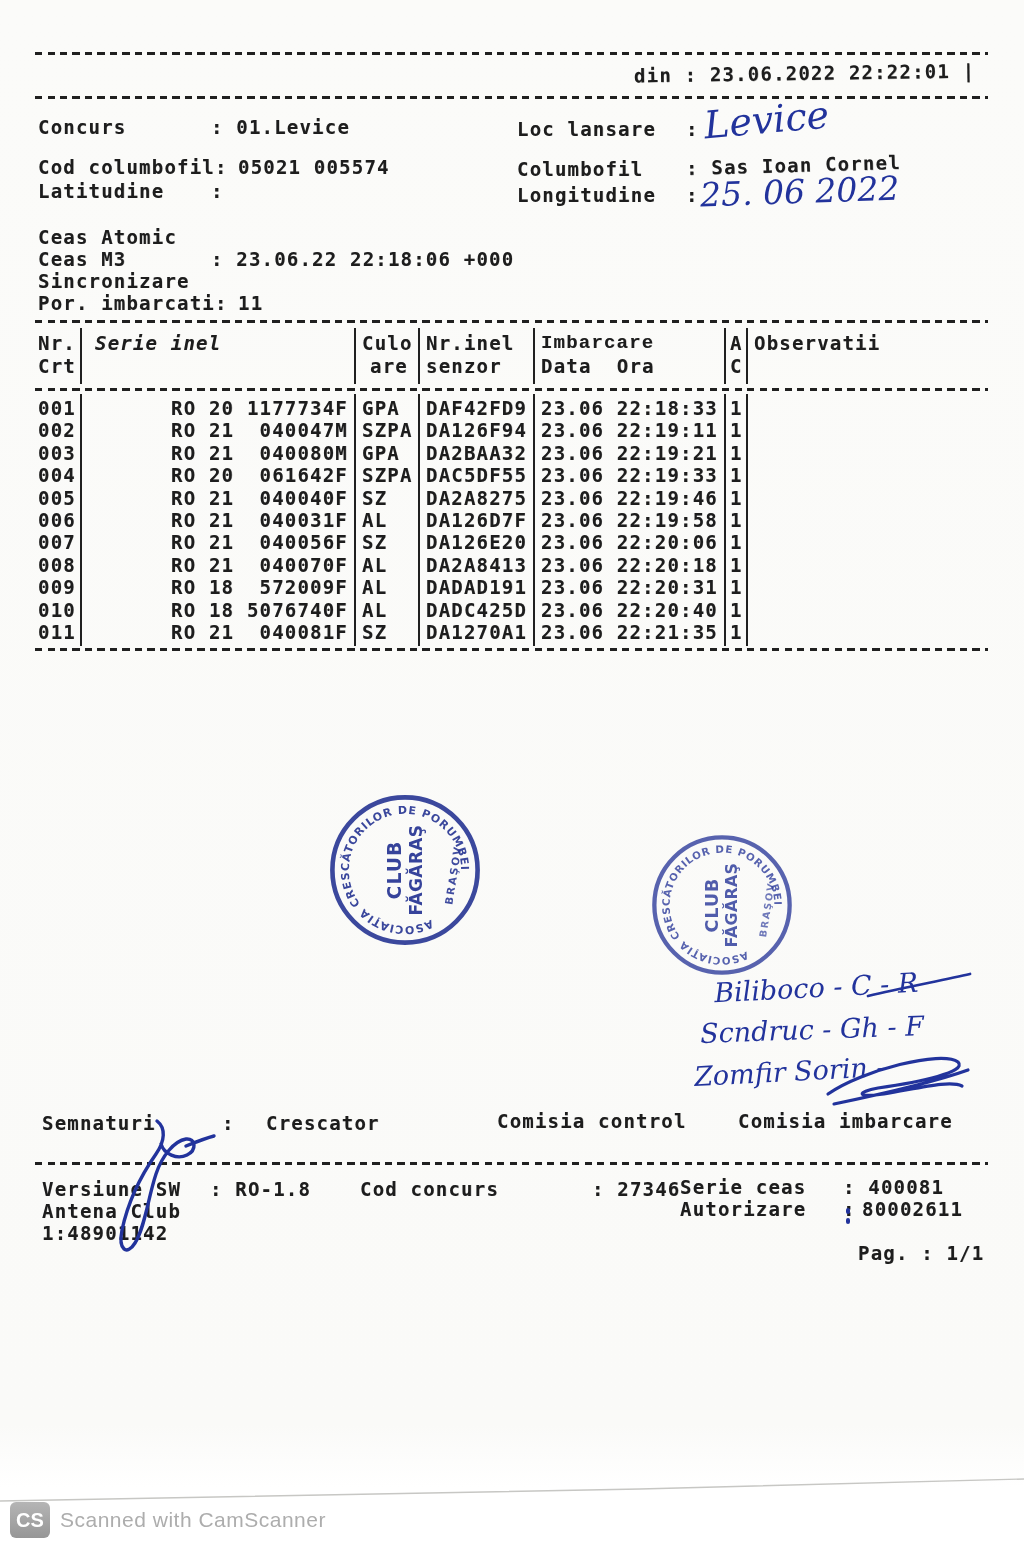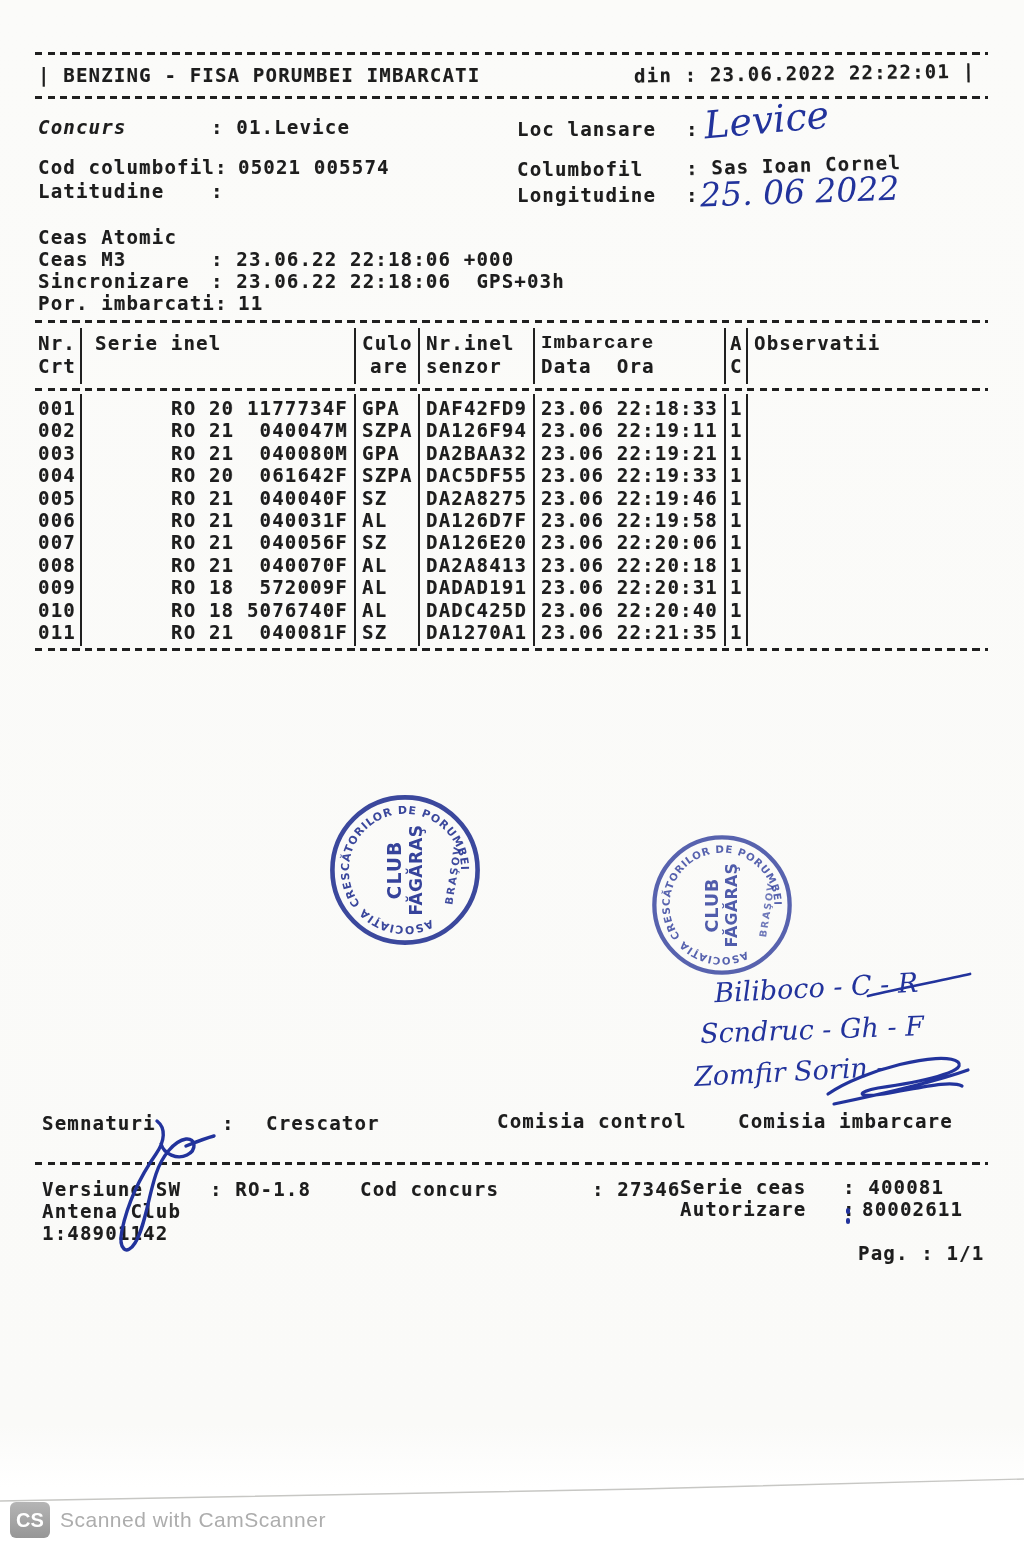--- a/index.html
+++ b/index.html
@@ -28,54 +28,52 @@
             color:#fff;font:700 20px/36px "Liberation Sans",sans-serif;text-align:center;}
   .cs-text{position:absolute;left:60px;top:1508px;font:400 21px "Liberation Sans",sans-serif;
            color:#adadad;letter-spacing:0.5px;white-space:pre;}
 </style>
 </head>
 <body>
 
 <div class="page">
 
   <div class="dash" style="left:35px;top:52px;width:953px;"></div>
-  <span class="t m" style="left:38px;top:64px;">| BENZING - FISA PORUMBEI IMBARCATI</span>
   <span class="t m" style="left:634px;top:62px;transform:rotate(-0.8deg);">din : 23.06.2022 22:22:01 |</span>
   <div class="dash" style="left:35px;top:96px;width:953px;"></div>
 
-  <span class="t m" style="left:38px;top:116px;font-style:italic;">Concurs</span>
+  <span class="t m" style="left:38px;top:116px;">Concurs</span>
   <span class="t m" style="left:211px;top:116px;">: 01.Levice</span>
   <span class="t m" style="left:517px;top:118px;">Loc lansare</span>
   <span class="t m" style="left:686px;top:118px;">:</span>
   <span class="hand" style="left:704px;top:98px;font-size:38px;transform:rotate(-5deg);">Levice</span>
 
   <span class="t m" style="left:38px;top:156px;">Cod columbofil:</span>
   <span class="t m" style="left:238px;top:156px;">05021 005574</span>
   <span class="t m" style="left:517px;top:158px;">Columbofil</span>
   <span class="t m" style="left:686px;top:154px;transform:rotate(-1.6deg);">: Sas Ioan Cornel</span>
 
   <span class="t m" style="left:38px;top:180px;">Latitudine</span>
   <span class="t m" style="left:211px;top:180px;">:</span>
   <span class="t m" style="left:517px;top:184px;">Longitudine</span>
   <span class="t m" style="left:686px;top:184px;">:</span>
   <span class="hand" style="left:700px;top:172px;font-size:33px;transform:rotate(-2deg);">25. 06 2022</span>
 
   <span class="t m" style="left:38px;top:226px;">Ceas Atomic</span>
   <span class="t m" style="left:38px;top:248px;">Ceas M3</span>
   <span class="t m" style="left:211px;top:248px;">: 23.06.22 22:18:06 +000</span>
   <span class="t m" style="left:38px;top:270px;">Sincronizare</span>
-  <span class="t m" style="left:211px;top:270px;">: 23.06.22 22:18:06  GPS+03h</span>
   <span class="t m" style="left:38px;top:292px;">Por. imbarcati:</span>
   <span class="t m" style="left:238px;top:292px;">11</span>
 
   <div class="dash" style="left:35px;top:320px;width:953px;"></div>
 
   <span class="t m" style="left:38px;top:332px;">Nr.</span>
   <span class="t m" style="left:38px;top:355px;">Crt</span>
-  <span class="t m" style="left:95px;top:332px;">Serie inel</span>
+  <span class="t m" style="left:95px;top:332px;font-style:italic;">Serie inel</span>
   <span class="t m" style="left:362px;top:332px;">Culo</span>
   <span class="t m" style="left:362px;top:355px;margin-left:8px;">are</span>
   <span class="t m" style="left:426px;top:332px;">Nr.inel</span>
   <span class="t m" style="left:426px;top:355px;">senzor</span>
   <span class="t m" style="left:541px;top:332px;font-family:Liberation Mono, monospace;">Imbarcare</span>
   <span class="t m" style="left:541px;top:355px;">Data  Ora</span>
   <span class="t m" style="left:730px;top:332px;">A</span>
   <span class="t m" style="left:730px;top:355px;">C</span>
   <span class="t m" style="left:754px;top:332px;">Observatii</span>
 

